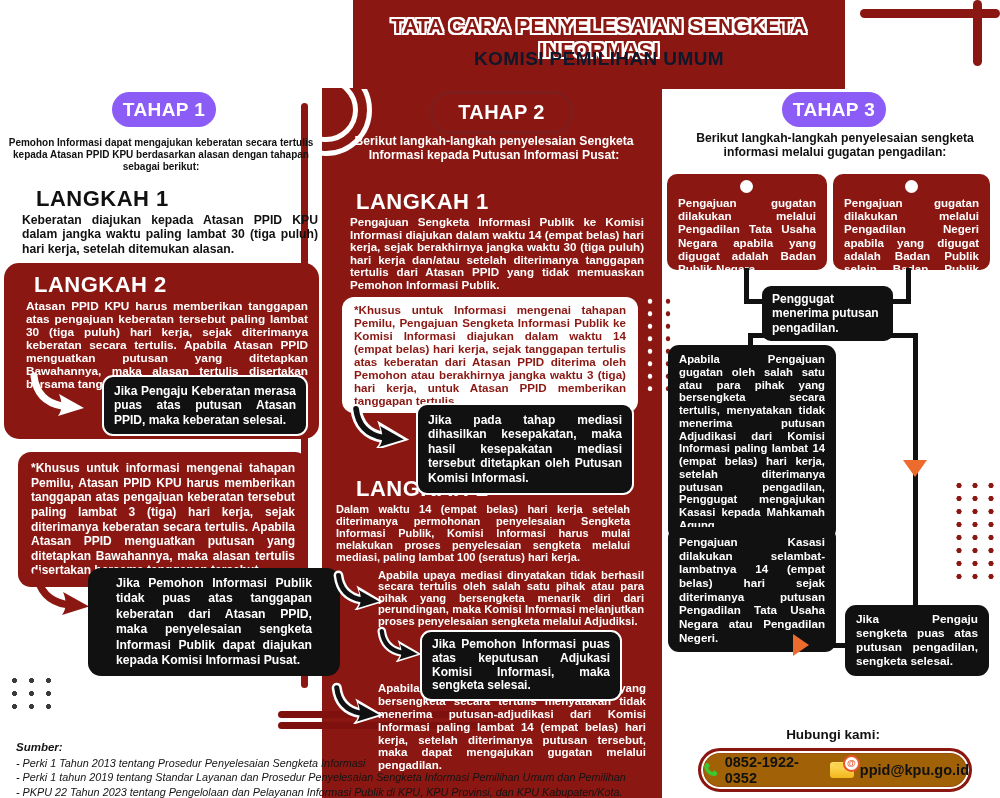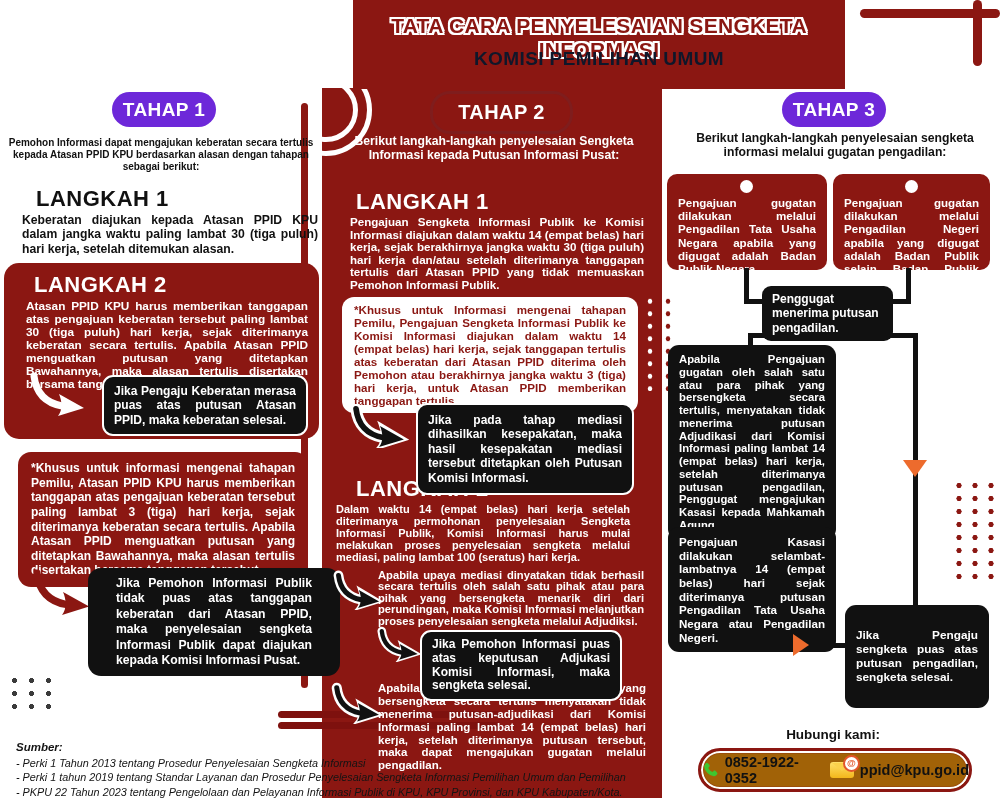--- a/index.html
+++ b/index.html
@@ -27,21 +27,21 @@
   .dots-mid-r{left:663px;top:295px;width:10px;height:96px;
      background-image:radial-gradient(circle,#8B1712 2.2px,transparent 2.6px);background-size:10px 12.5px;}
   
   .title1{left:353px;top:14px;width:492px;text-align:center;font-size:21px;font-weight:bold;
      color:#8B1712;letter-spacing:.3px;z-index:3;
      text-shadow:-2px -2px 0 #fff,2px -2px 0 #fff,-2px 2px 0 #fff,2px 2px 0 #fff,0 2px 0 #fff,2px 0 0 #fff,-2px 0 0 #fff,0 -2px 0 #fff;}
   .title2{left:353px;top:48px;width:492px;text-align:center;font-size:19px;font-weight:bold;color:#0f172a;z-index:3;letter-spacing:.4px;}
   
   .pill{border-radius:20px;color:#fff;font-weight:bold;font-size:19px;display:flex;
         align-items:center;justify-content:center;z-index:4;letter-spacing:.4px;}
-  .pill-fill{background:#6d28d9;}
+  .pill-fill{background:#8b5cf6;}
   .pill-line{background:transparent;border:3px solid #7f1d1d;}
   .pill-t1{left:112px;top:92px;width:104px;height:35px;}
   .pill-t2{left:430px;top:91px;width:137px;height:37px;font-size:20px;}
   .pill-t3{left:782px;top:92px;width:104px;height:35px;}
   
   .txt{z-index:4;line-height:1.18;}
   .ctr{text-align:center;}
   .jst{text-align:justify;}
   .w{color:#fff;}
   .b{font-weight:bold;}
@@ -200,21 +200,21 @@
   <div class="blackbox abs jst" style="left:668px;top:345px;width:146px;padding:8px 11px;font-size:11.3px;line-height:1.13;">Apabila Pengajuan gugatan oleh salah satu atau para pihak yang bersengketa secara tertulis, menyatakan tidak menerima putusan Adjudikasi dari Komisi Informasi paling lambat 14 (empat belas) hari kerja, setelah diterimanya putusan pengadilan, Penggugat mengajukan Kasasi kepada Mahkamah Agung.</div>
 
   <div class="abs fl" style="left:744px;top:509px;width:5px;height:19px;"></div>
 
   <div class="blackbox abs jst" style="left:668px;top:527px;width:146px;padding:8px 11px;font-size:11.6px;line-height:1.18;">Pengajuan Kasasi dilakukan selambat-lambatnya 14 (empat belas) hari sejak diterimanya putusan Pengadilan Tata Usaha Negara atau Pengadilan Negeri.</div>
 
   <div class="abs fl" style="left:744px;top:621px;width:5px;height:27px;"></div>
   <div class="abs fl" style="left:744px;top:643px;width:101px;height:5px;"></div>
   <div class="abs tri-right" style="left:793px;top:634px;"></div>
 
-  <div class="blackbox abs jst" style="left:845px;top:605px;width:122px;padding:23px 11px;font-size:11.8px;line-height:1.2;">Jika Pengaju sengketa puas atas putusan pengadilan, sengketa selesai.</div>
+  <div class="blackbox abs jst" style="left:845px;top:605px;width:122px;padding:7px 11px;font-size:11.8px;line-height:1.2;">Jika Pengaju sengketa puas atas putusan pengadilan, sengketa selesai.</div>
 
   <div class="abs hubungi">Hubungi kami:</div>
   <div class="abs contactpill">
     <svg width="19" height="19" viewBox="0 0 24 24">
       <path d="M6.6 2.3c.8-.8 2-.8 2.7 0l2 2c.8.8.8 2 0 2.7l-1 1c-.3.3-.3.8-.1 1.2a13 13 0 0 0 4.6 4.6c.4.2.9.2 1.2-.1l1-1c.8-.8 2-.8 2.7 0l2 2c.8.8.8 2 0 2.7l-1.3 1.3c-1 1-2.6 1.4-4 .8C11 18.6 5.4 13 4.5 7.6c-.3-1.4.1-3 1.1-4z" fill="#3FC62F"></path>
     </svg>
     <span class="num">0852-1922-0352</span>
     <span class="env">
       <span class="at">@</span>
     </span>

